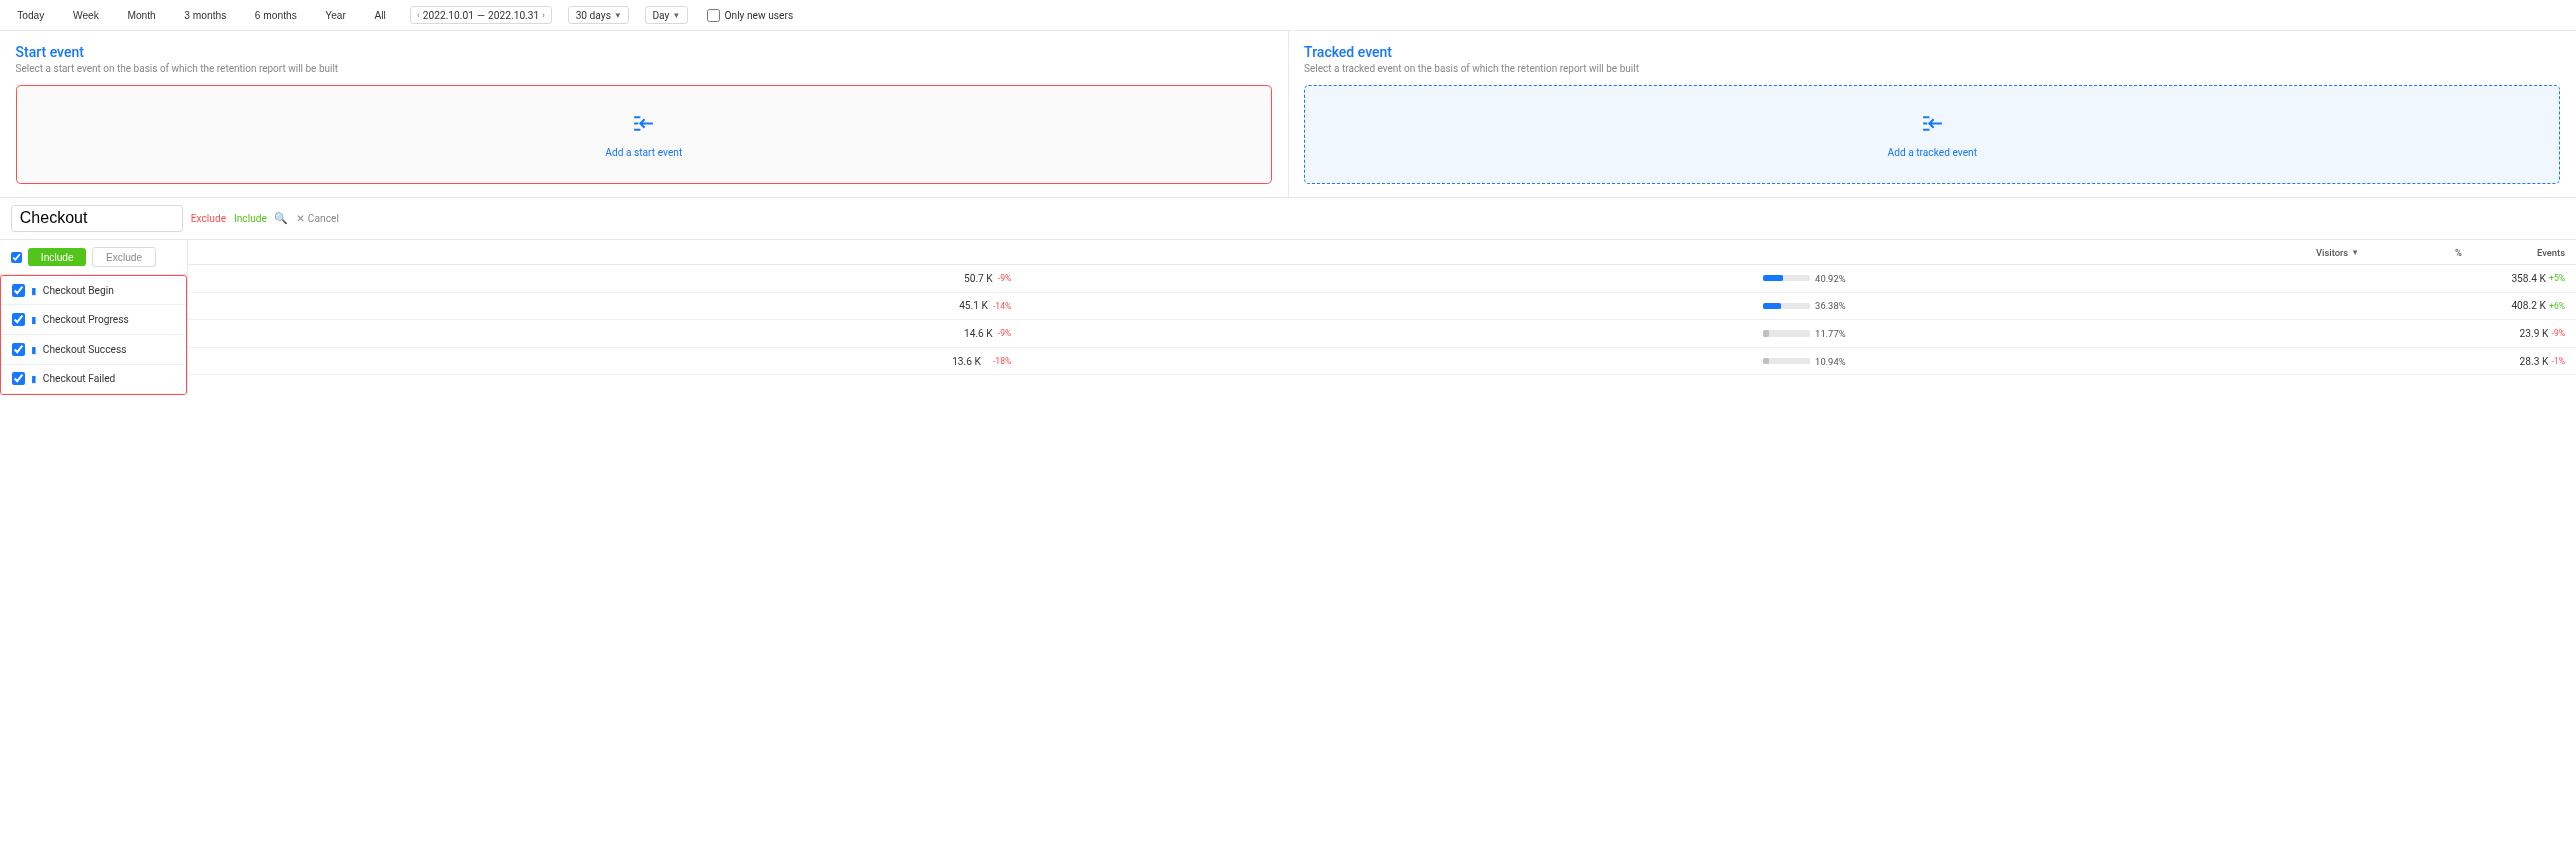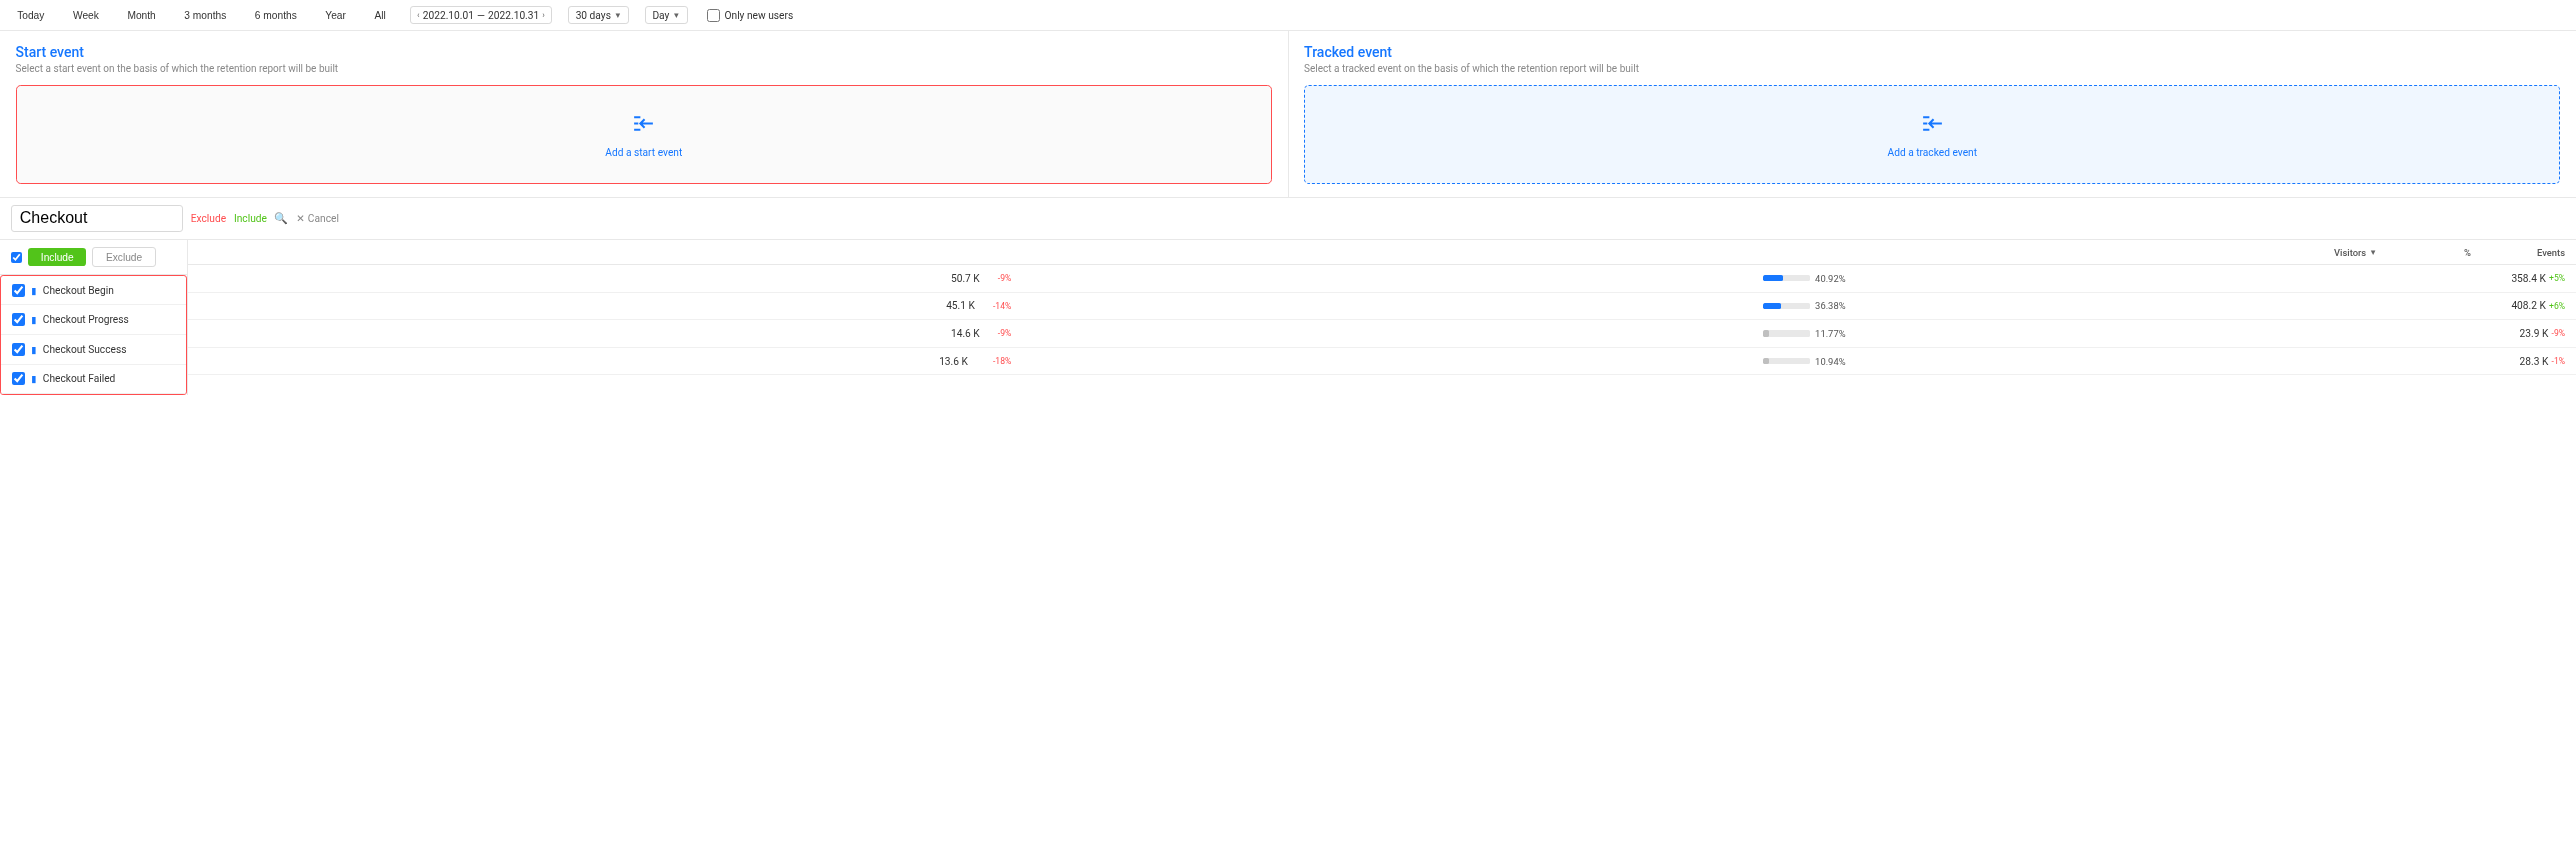--- a/index.html
+++ b/index.html
@@ -165,21 +165,21 @@
       border: 1.6px solid #ff4d4f;
       border-radius: 3.1px;
       overflow: hidden;
       margin: 0;
     }
 
     .row-checkbox { accent-color: #1677ff; cursor: pointer; }
     .row-name { display: flex; align-items: center; gap: 6.3px; }
     .row-icon { color: #1677ff; font-size: 9.4px; }
 
-    .visitors-cell { display: flex; align-items: center; justify-content: flex-end; gap: 18px; }
+    .visitors-cell { display: flex; align-items: center; justify-content: flex-end; gap: 5px; }
     .visitors-main { font-size: 10.2px; }
     .neg { color: #ff4d4f; }
     .pos { color: #52c41a; }
 
     .pct-cell { display: flex; align-items: center; justify-content: flex-end; gap: 4.7px; }
     .pct-bar-wrap { width: 47px; height: 6.3px; background: #e8e8e8; border-radius: 1.6px; overflow: hidden; }
     .pct-bar { height: 100%; border-radius: 1.6px; }
     .pct-blue { background: #1677ff; }
     .pct-gray { background: #bfbfbf; }
     .pct-value { font-size: 9.4px; color: #555; min-width: 30px; text-align: right; }
@@ -205,21 +205,21 @@
 
     .right-pane {
       flex: 1;
     }
 
     
     .table-header-row {
       display: flex;
       justify-content: flex-end;
       padding: 6.3px 11px;
-      gap: 31px;
+      gap: 40px;
       border-bottom: 0.8px solid #e8e8e8;
       align-items: center;
     }
     .col-header { font-size: 9.4px; color: #555; font-weight: 500; min-width: 63px; text-align: right; }
     .col-header.visitors { min-width: 78px; display: flex; align-items: center; gap: 3.1px; justify-content: flex-end; }
   </style>
 </head>
 <body>
 
 <div class="main-layout">

